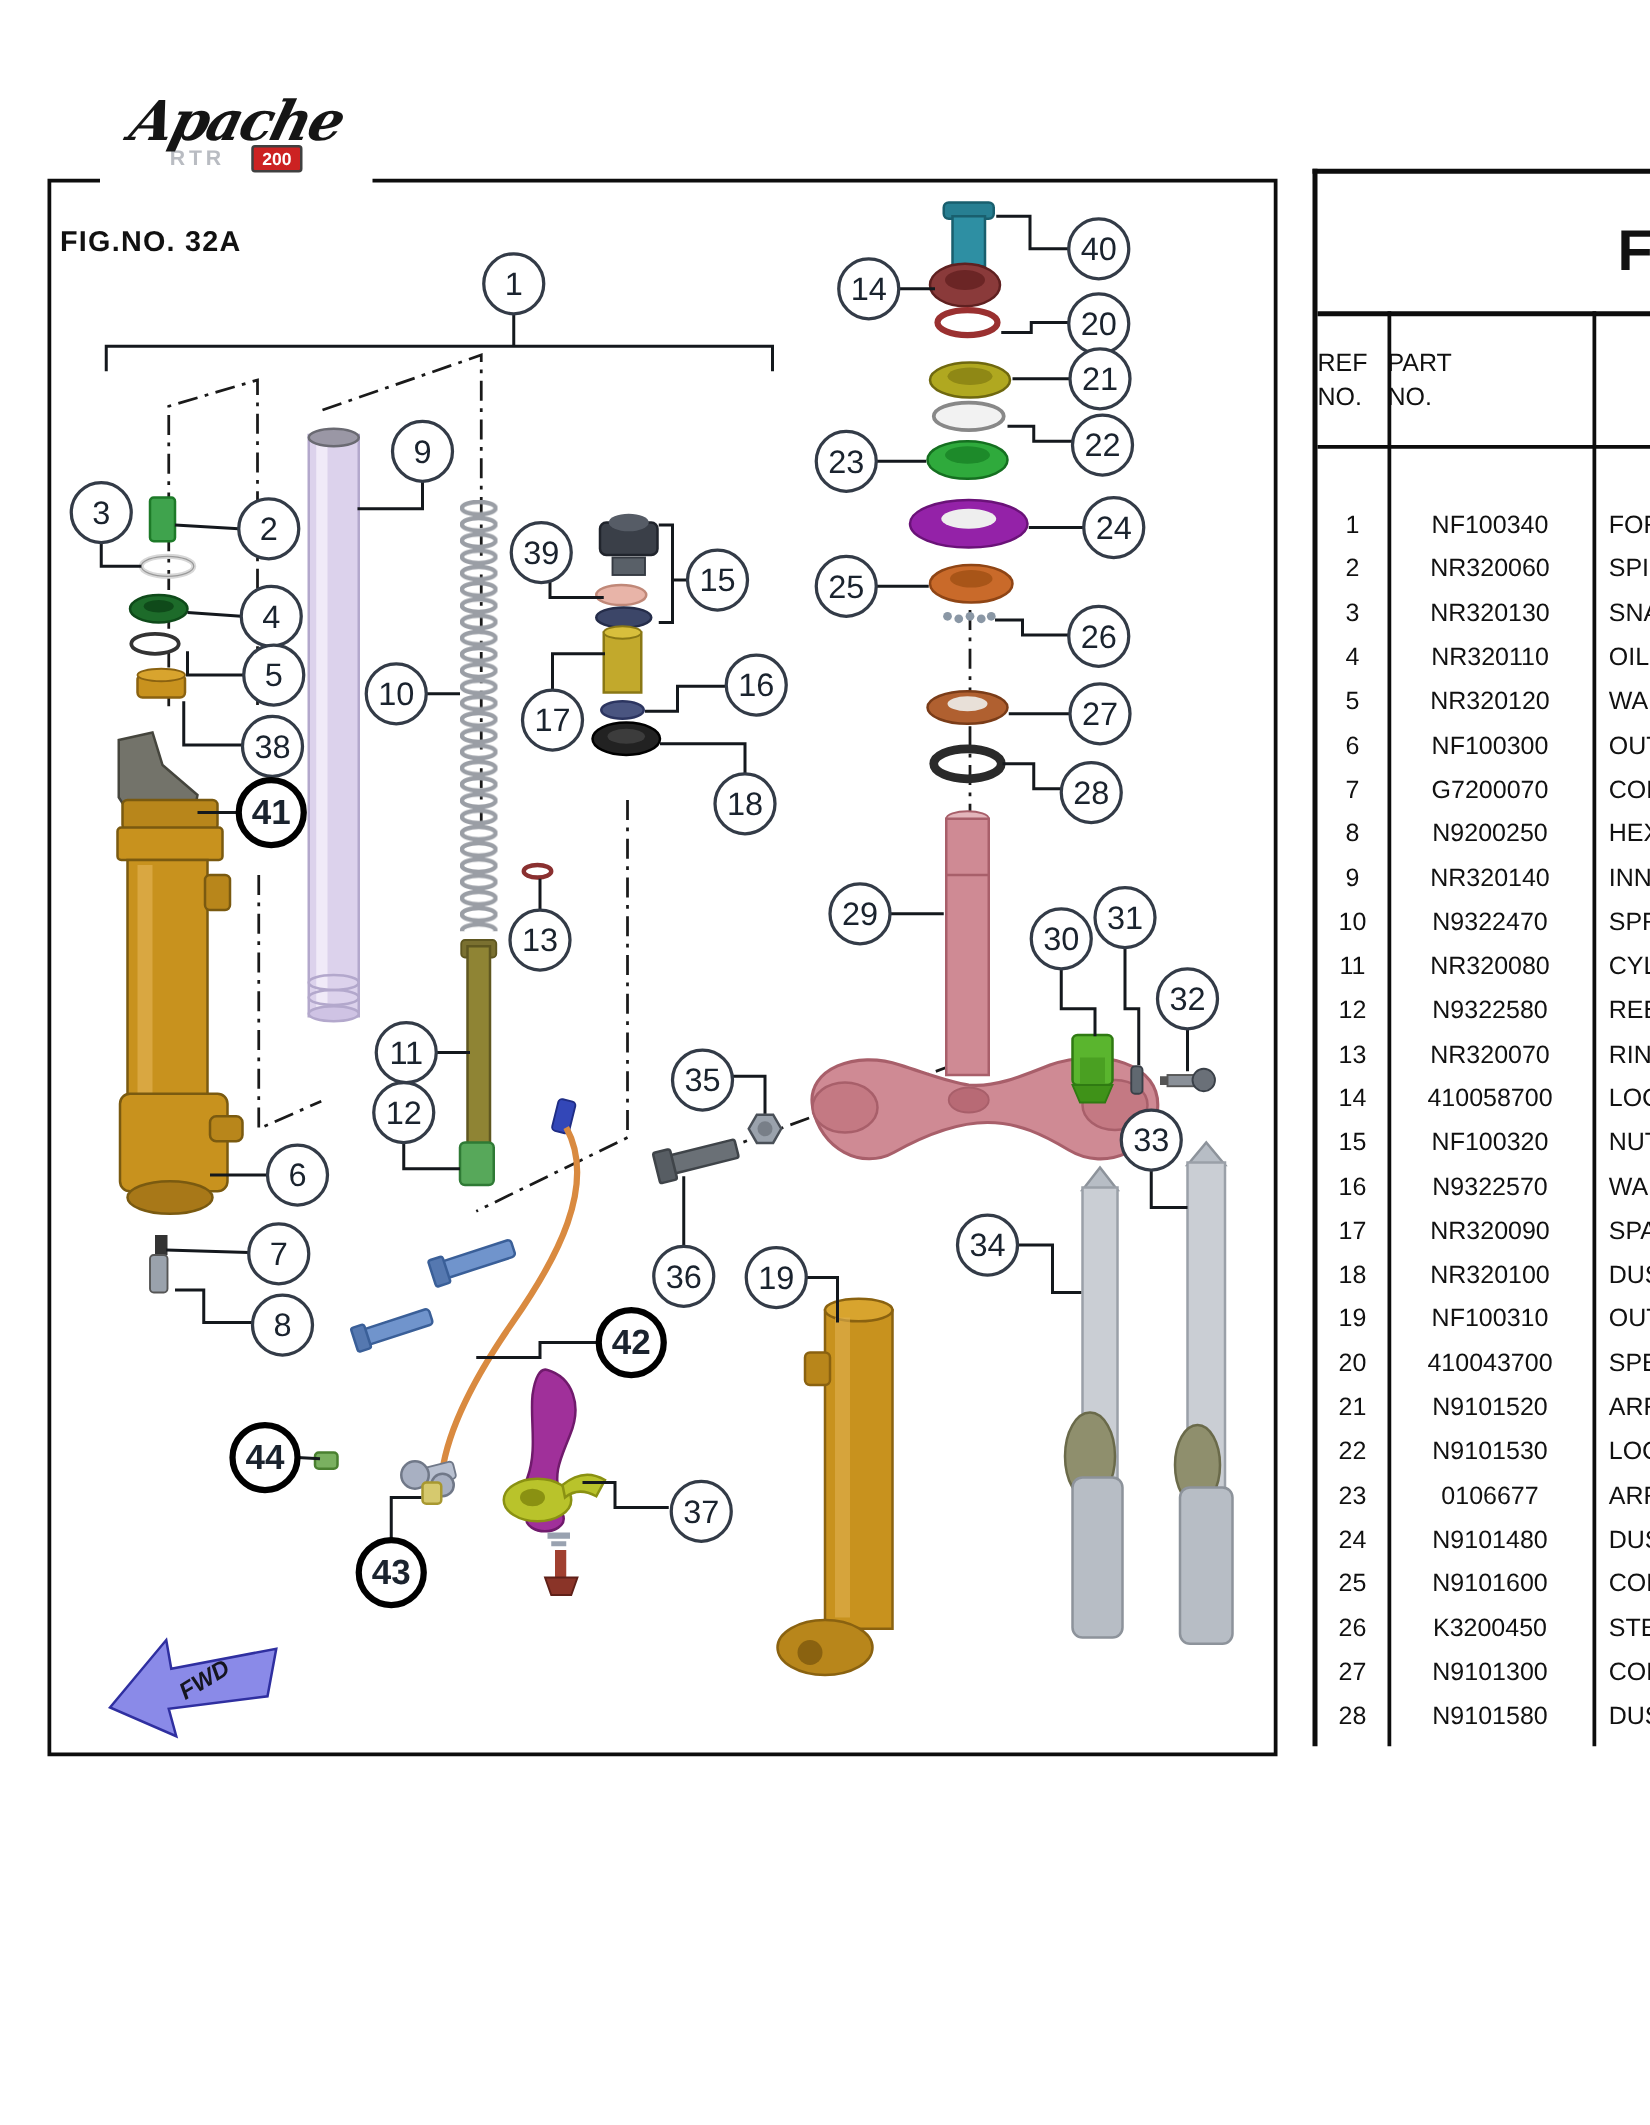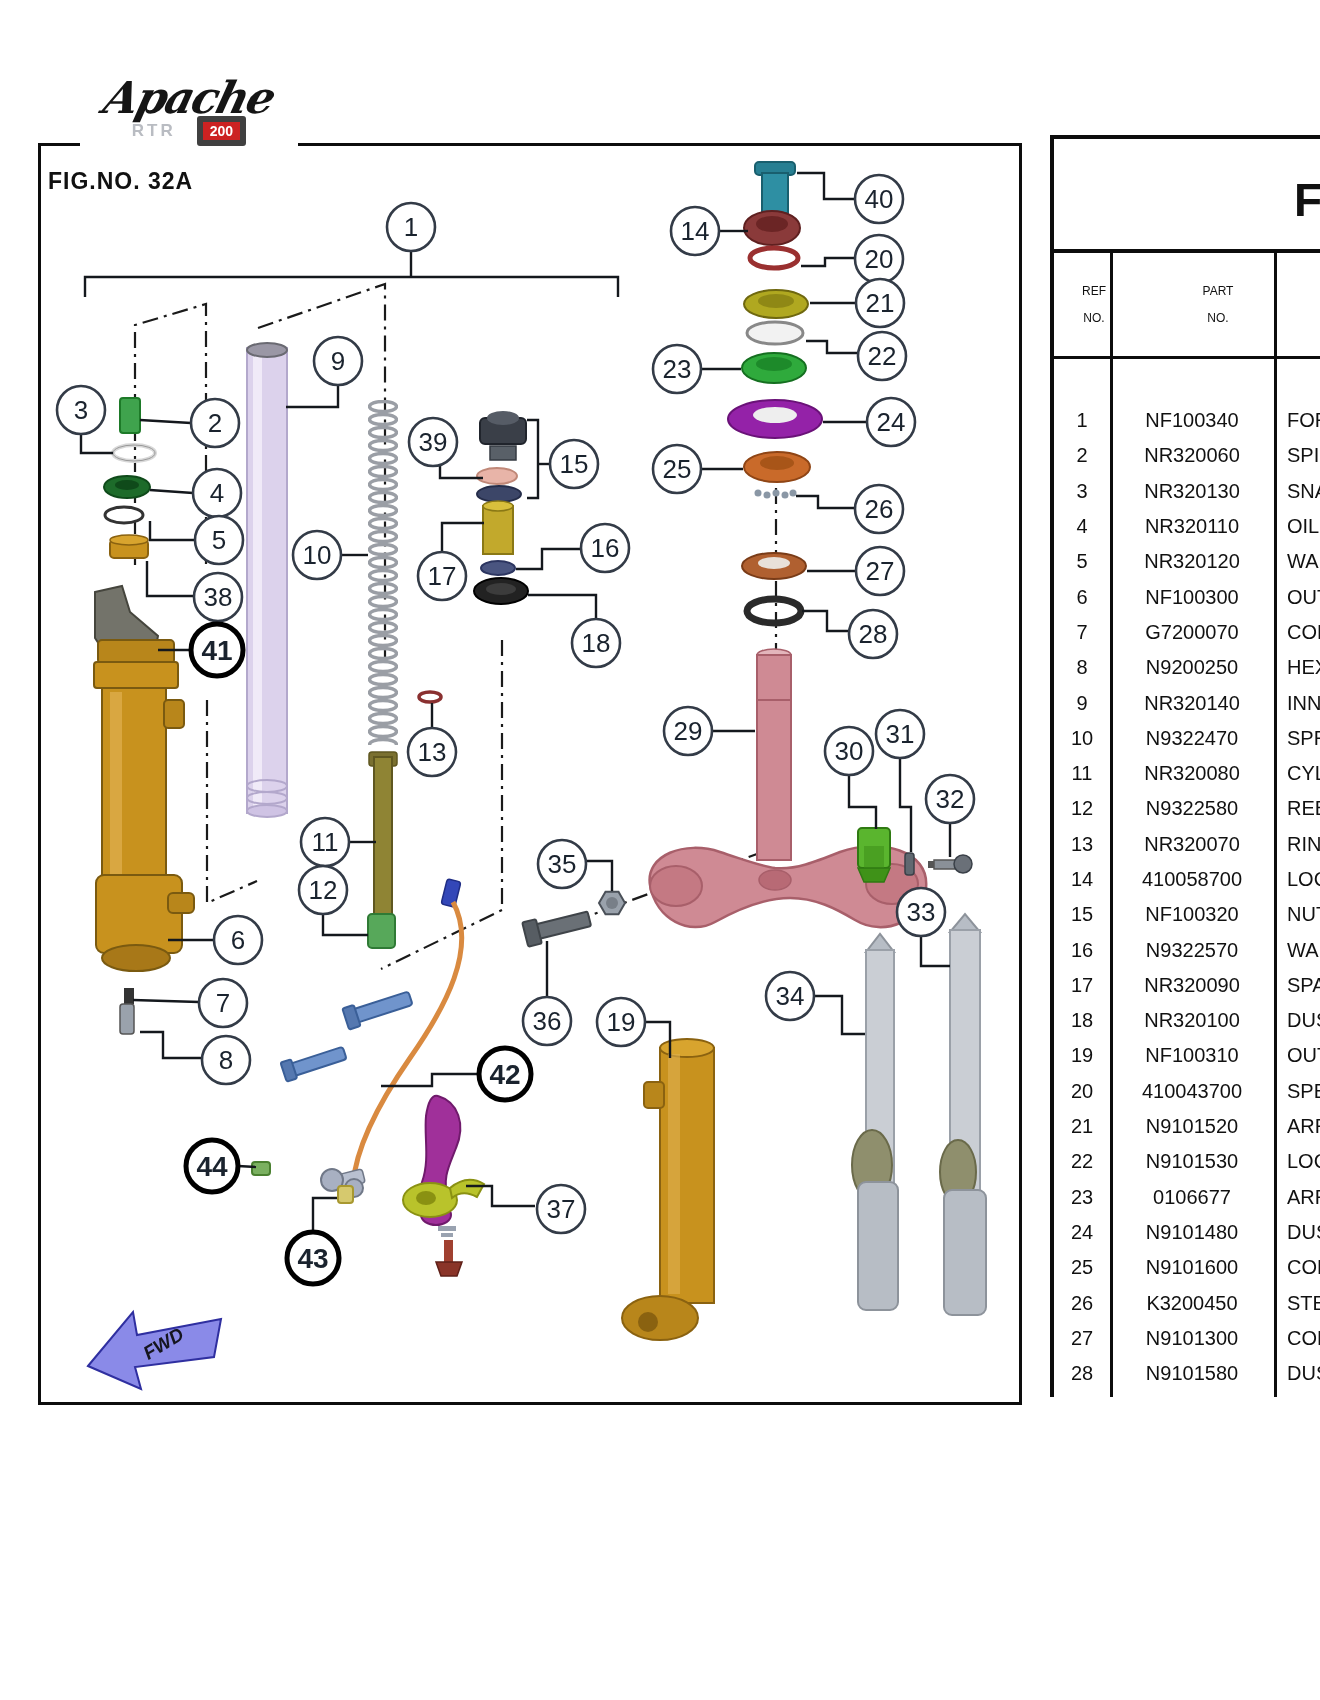--- a/index.html
+++ b/index.html
@@ -8,34 +8,34 @@
   
   #diagram-frame{position:absolute;left:38px;top:143px;width:984px;height:1262px;
                  border:3px solid #0d0d0d;box-sizing:border-box;z-index:1;}
   
   #logo{position:absolute;left:80px;top:76px;width:218px;height:86px;background:#fff;z-index:3;text-align:center;}
   #logo .brand{display:inline-block;font-family:"DejaVu Serif",serif;font-style:italic;font-weight:bold;
                font-size:44px;line-height:44px;transform:skewX(-14deg);letter-spacing:-2px;color:#151515;}
   #logo .sub-row{display:flex;justify-content:center;align-items:center;gap:21px;margin-top:-4px;}
   #logo .rtr{font-size:17px;font-weight:bold;letter-spacing:3px;color:#b9bcc2;}
   #logo .badge{font-size:14px;font-weight:bold;color:#fff;background:#cc2222;border-radius:3px;
-               padding:1px 7px;border:6px solid #404040;}
-  #figno{position:absolute;left:48px;top:168px;font-size:23px;font-weight:bold;letter-spacing:1px;z-index:3;}
+               padding:1px 7px;border:2px solid #404040;}
+  #figno{position:absolute;left:48px;top:180px;font-size:23px;font-weight:bold;letter-spacing:1px;z-index:3;}
   #art{position:absolute;left:0;top:0;z-index:2;}
   #diagram-title{position:absolute;left:238px;top:1352px;width:500px;text-align:center;
                  font-size:30px;font-weight:bold;letter-spacing:1px;z-index:3;}
   
   #parts-table{position:absolute;left:1050px;top:135px;width:300px;height:1262px;
                border-top:4px solid #0d0d0d;border-left:4px solid #0d0d0d;box-sizing:border-box;z-index:2;background:#fff;}
   #pt-titleband{position:relative;height:114px;border-bottom:4px solid #0d0d0d;box-sizing:border-box;}
   #pt-titlefrag{position:absolute;left:240px;top:34px;font-size:46px;font-weight:600;white-space:nowrap;}
   #pt-colhead{position:relative;height:106px;border-bottom:3px solid #0d0d0d;box-sizing:border-box;
               display:flex;align-items:center;}
-  .pt-colcell{display:flex;flex-direction:column;justify-content:center;align-items:center;
-              font-size:12px;line-height:27px;margin-left:12px;}
+  .pt-colcell{display:flex;flex-direction:column;justify-content:center;align-items:flex-start;
+              font-size:20px;line-height:27px;}
   .pt-c1{width:56px;} .pt-c2{width:168px;} .pt-c3{flex:1;}
   #pt-vline1,#pt-vline2{position:absolute;top:110px;bottom:0;width:3px;background:#0d0d0d;}
   #pt-vline1{left:56px;} #pt-vline2{left:220px;}
   #pt-rows{padding-top:44px;}
   .pt-row{display:flex;height:35.3px;align-items:center;font-size:20px;}
   .pt-row .rc1{width:56px;text-align:center;}
   .pt-row .rc2{width:164px;text-align:center;}
   .pt-row .rc3{flex:1;text-align:left;padding-left:13px;white-space:nowrap;overflow:hidden;}
   text.co{font-family:"Liberation Sans",sans-serif;}
 </style>

